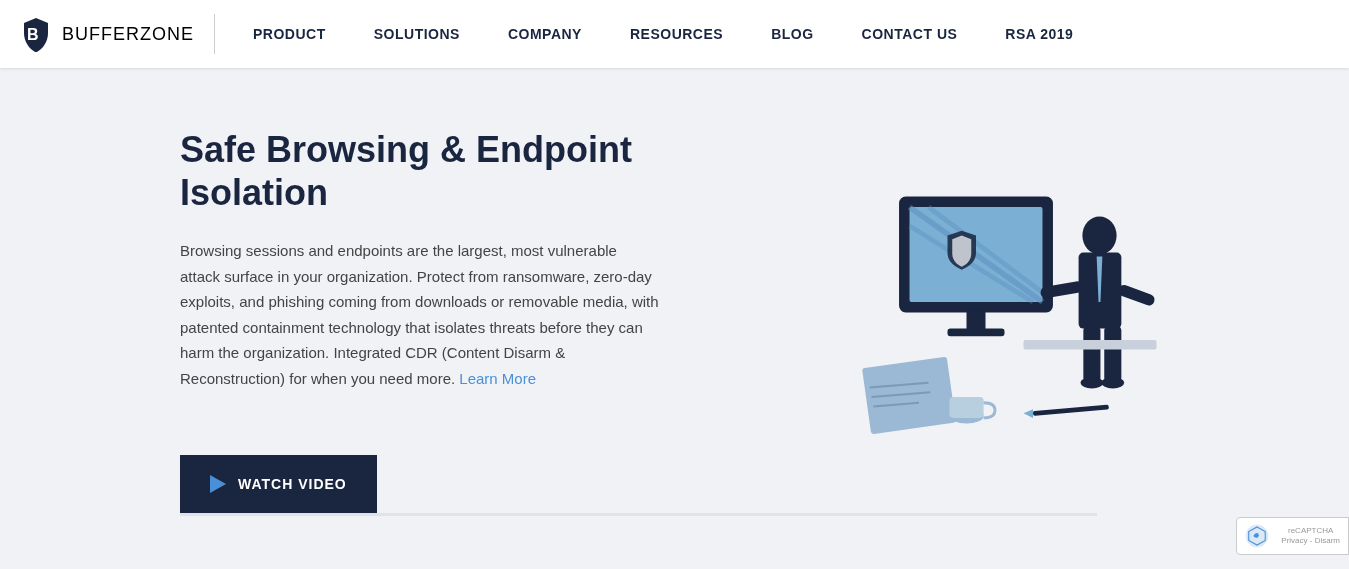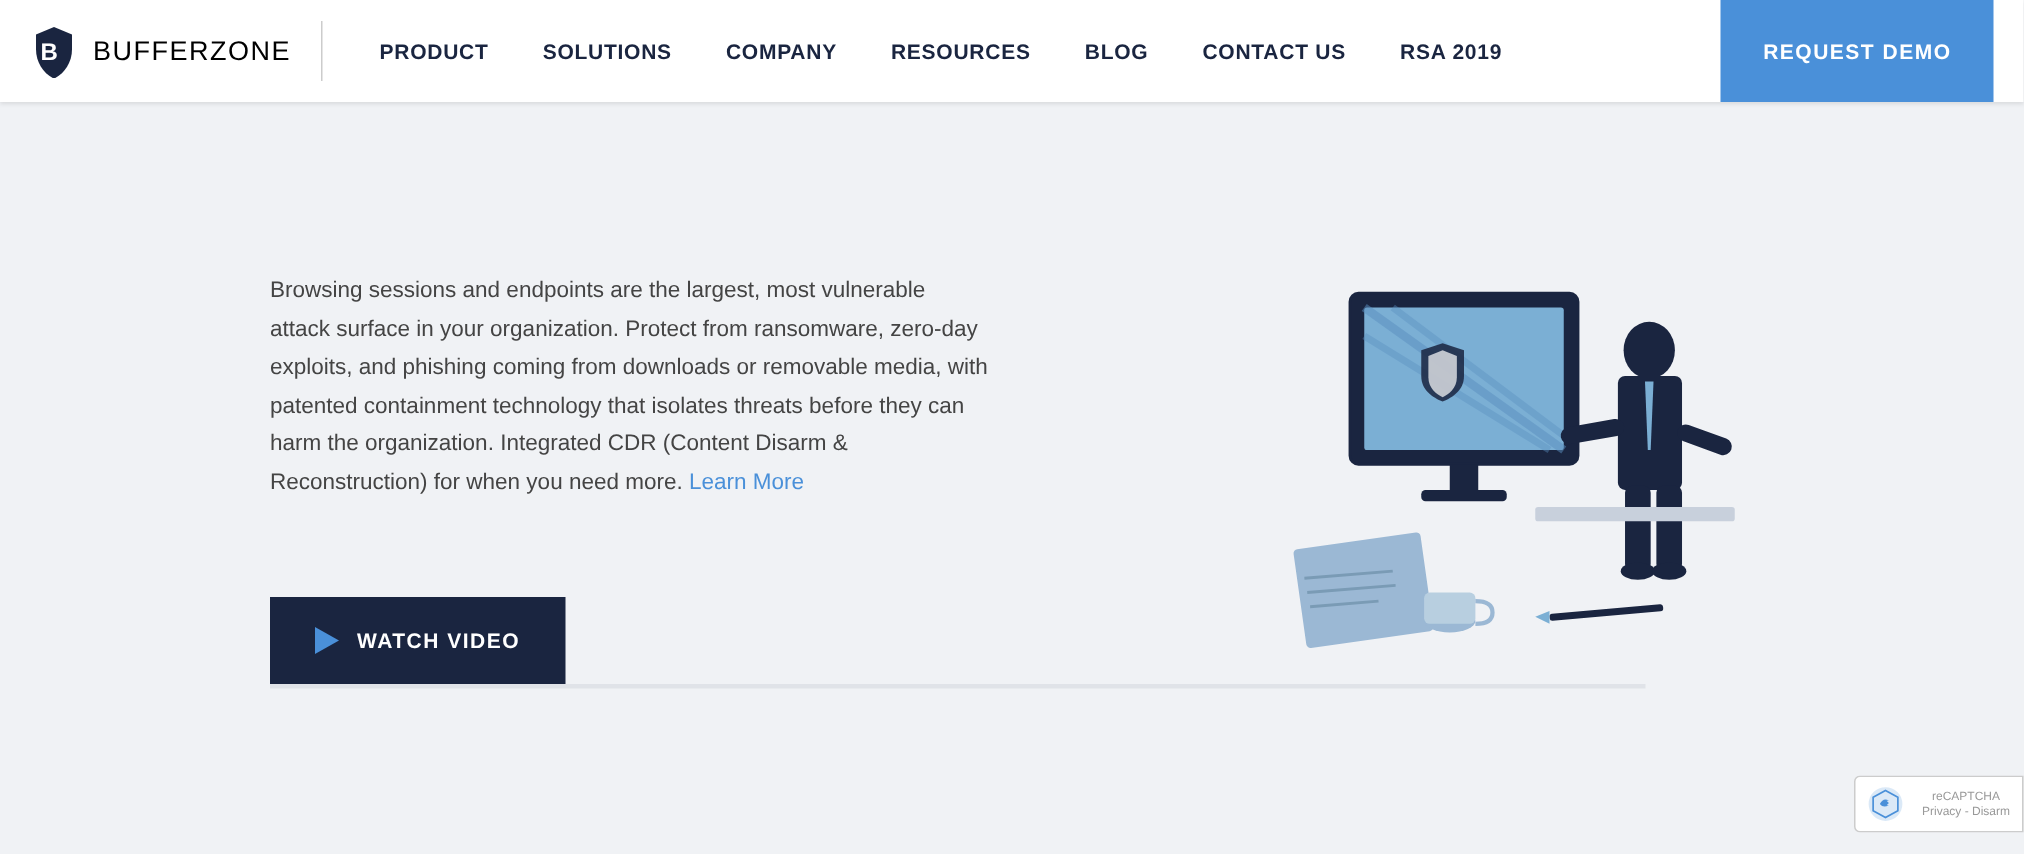--- a/index.html
+++ b/index.html
@@ -32,21 +32,21 @@
     .logo-text {
       font-size: 18px;
       font-weight: 400;
       color: #000000;
       letter-spacing: 1px;
     }
     nav {
       display: flex;
       align-items: center;
       flex: 1;
-      gap: 0;
+      gap: 12px;
     }
     .nav-item {
       font-size: 14px;
       font-weight: 600;
       color: #1a2540;
       text-transform: uppercase;
       padding: 0 18px;
       cursor: pointer;
       letter-spacing: 0.5px;
       white-space: nowrap;
@@ -186,25 +186,25 @@
   <nav>
     <span class="nav-item">PRODUCT</span>
     <span class="nav-item">SOLUTIONS</span>
     <span class="nav-item">COMPANY</span>
     <span class="nav-item">RESOURCES</span>
     <span class="nav-item">BLOG</span>
     <span class="nav-item">CONTACT US</span>
     <span class="nav-item">RSA 2019</span>
   </nav>
 
-  <div class="request-demo-btn">REQUEST DEMO</div>
 </header>
 
 <main class="main-content">
   <div class="text-section">
+    <h1 class="hero-title">Safe Browsing &amp; Endpoint Isolation</h1>
     <p class="hero-description">
       <span>Browsing sessions and endpoints are the largest, most vulnerable attack surface in your organization. Protect from ransomware, zero-day exploits, and phishing coming from downloads or removable media, with patented containment technology that isolates threats before they can harm the organization. Integrated CDR (Content Disarm &amp; Reconstruction) for when you need more.</span>
       <a class="learn-more-link">Learn More</a>
     </p>
     <div class="watch-video-btn">
       <span class="play-icon"></span>
       <span>WATCH VIDEO</span>
     </div>
   </div>
 

